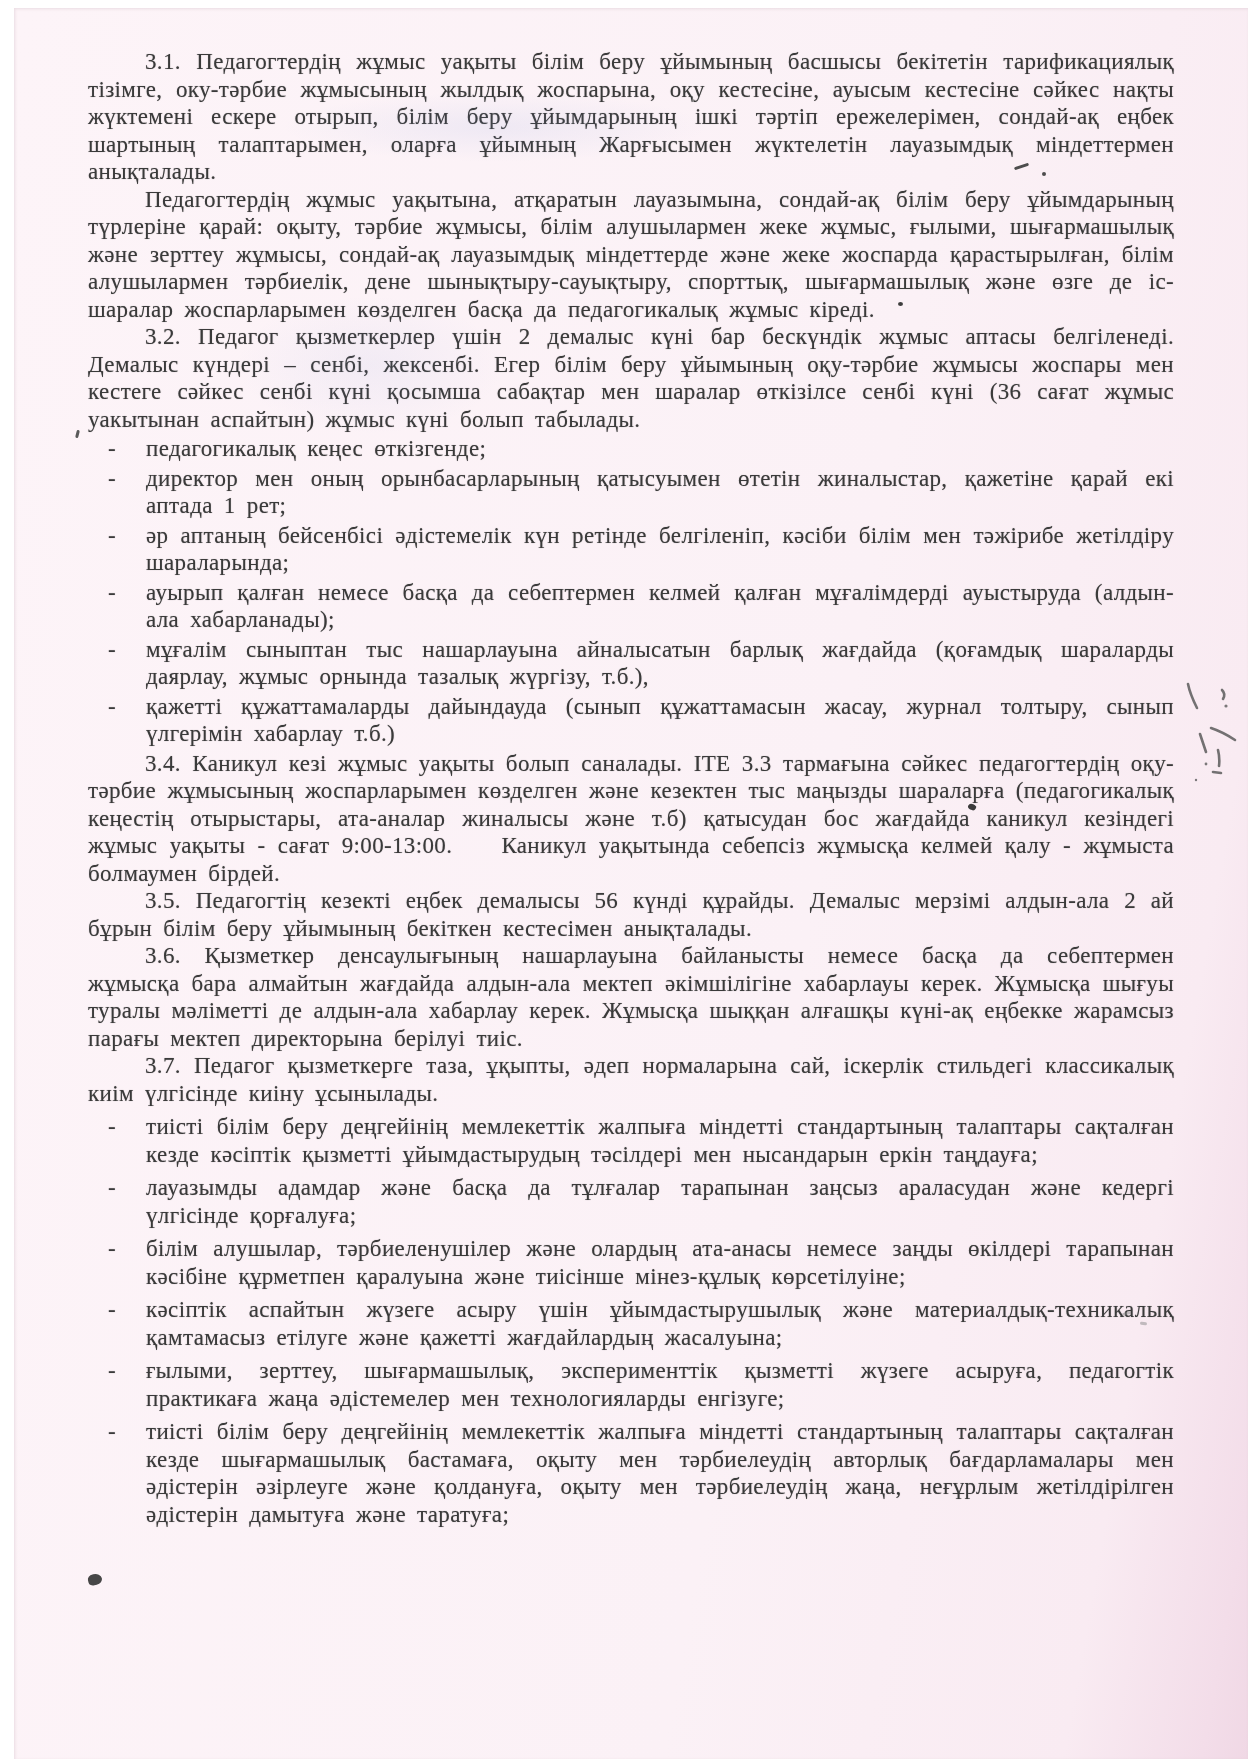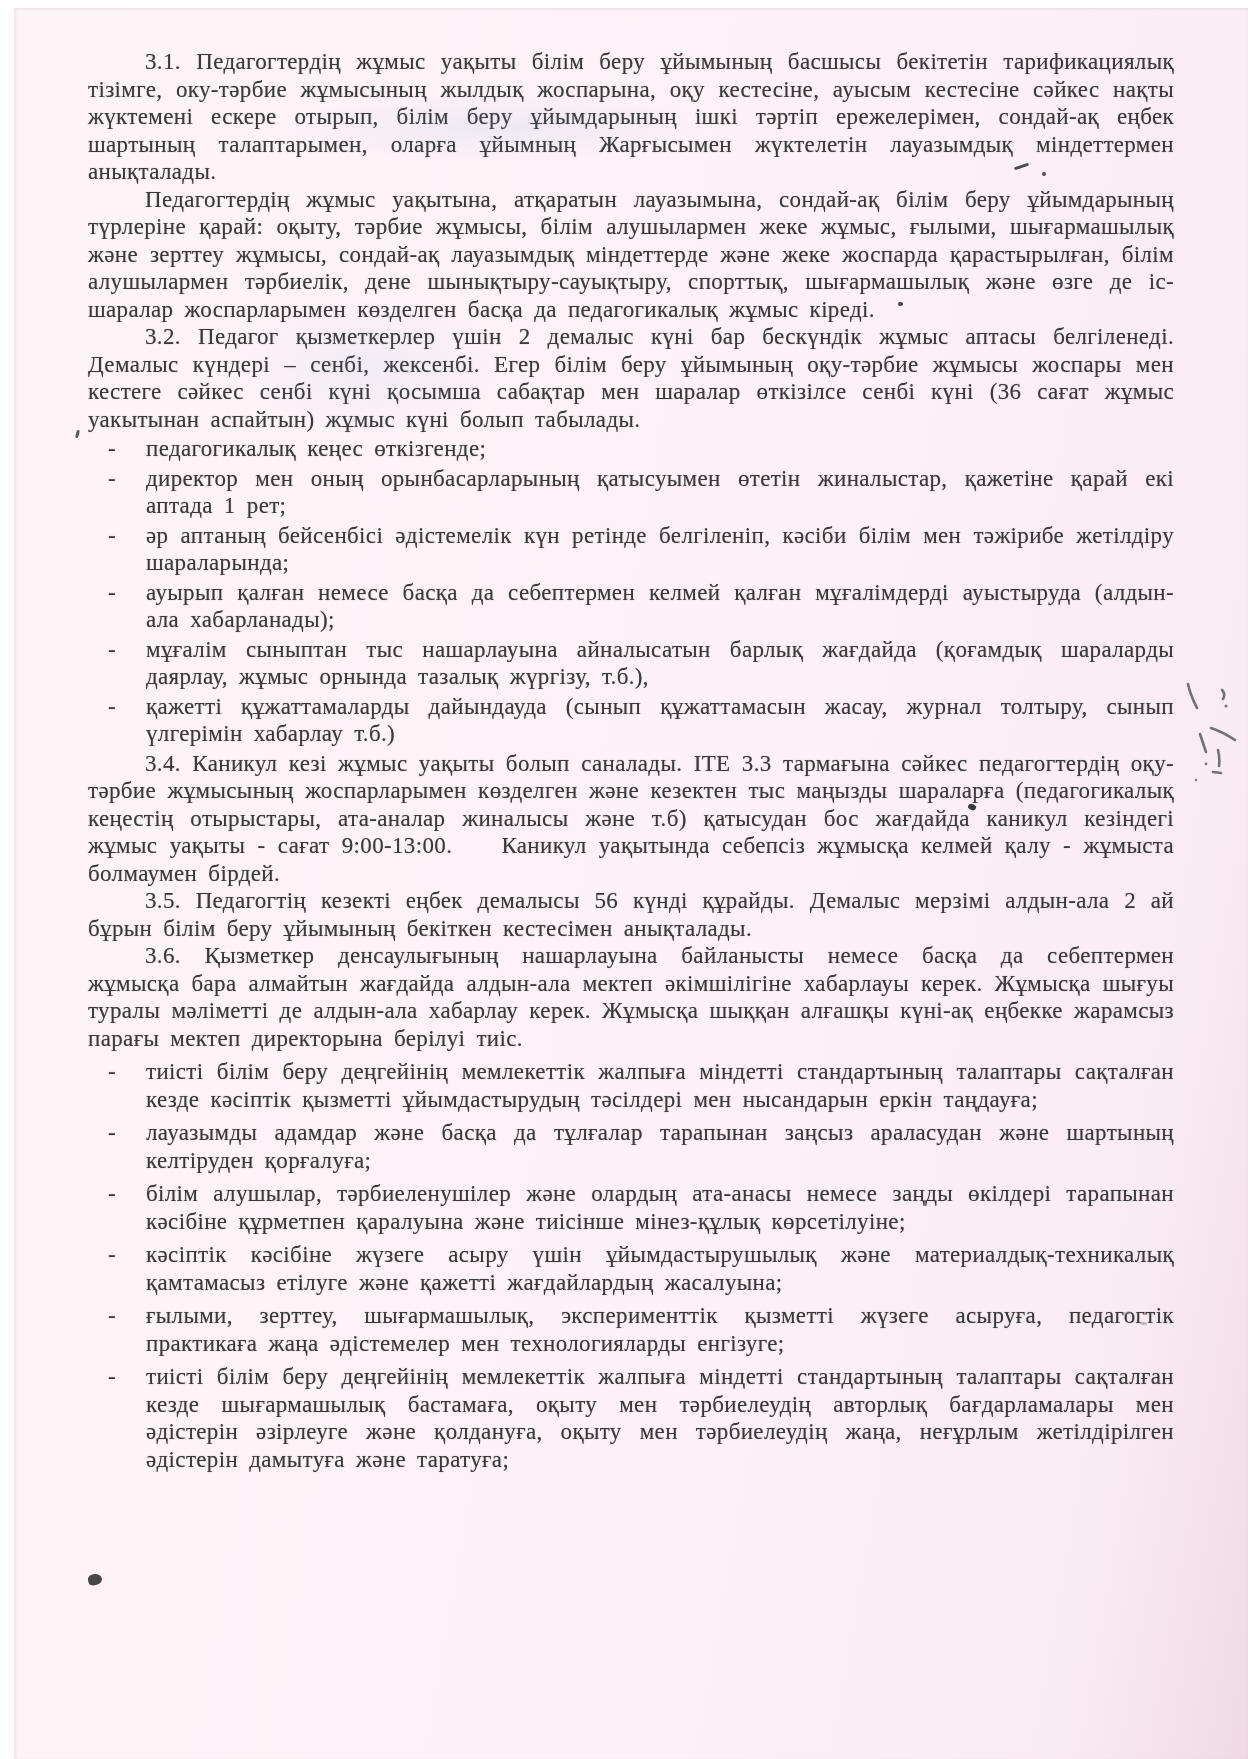--- a/index.html
+++ b/index.html
@@ -56,24 +56,25 @@
       <div class="para">3.2. Педагог қызметкерлер үшін 2 демалыс күні бар бескүндік жұмыс аптасы белгіленеді. Демалыс күндері – сенбі, жексенбі. Егер білім беру ұйымының оқу-тәрбие жұмысы жоспары мен кестеге сәйкес сенбі күні қосымша сабақтар мен шаралар өткізілсе сенбі күні (36 сағат жұмыс уакытынан аспайтын) жұмыс күні болып табылады.</div>
       <div class="item tight"><span class="dash">-</span><span>педагогикалық кеңес өткізгенде;</span></div>
       <div class="item tight"><span class="dash">-</span><span>директор мен оның орынбасарларының қатысуымен өтетін жиналыстар, қажетіне қарай екі аптада 1 рет;</span></div>
       <div class="item tight"><span class="dash">-</span><span>әр аптаның бейсенбісі әдістемелік күн ретінде белгіленіп, кәсіби білім мен тәжірибе жетілдіру шараларында;</span></div>
       <div class="item tight"><span class="dash">-</span><span>ауырып қалған немесе басқа да себептермен келмей қалған мұғалімдерді ауыстыруда (алдын-ала хабарланады);</span></div>
       <div class="item tight"><span class="dash">-</span><span>мұғалім сыныптан тыс нашарлауына айналысатын барлық жағдайда (қоғамдық шараларды даярлау, жұмыс орнында тазалық жүргізу, т.б.),</span></div>
       <div class="item tight"><span class="dash">-</span><span>қажетті құжаттамаларды дайындауда (сынып құжаттамасын жасау, журнал толтыру, сынып үлгерімін хабарлау т.б.)</span></div>
       <div class="para">3.4. Каникул кезі жұмыс уақыты болып саналады. ІТЕ 3.3 тармағына сәйкес педагогтердің оқу-тәрбие жұмысының жоспарларымен көзделген және кезектен тыс маңызды шараларға (педагогикалық кеңестің отырыстары, ата-аналар жиналысы және т.б) қатысудан бос жағдайда каникул кезіндегі жұмыс уақыты - сағат 9:00-13:00.&nbsp;&nbsp;&nbsp; Каникул уақытында себепсіз жұмысқа келмей қалу - жұмыста болмаумен бірдей.</div>
       <div class="para">3.5. Педагогтің кезекті еңбек демалысы 56 күнді құрайды. Демалыс мерзімі алдын-ала 2 ай бұрын білім беру ұйымының бекіткен кестесімен анықталады.</div>
       <div class="para">3.6. Қызметкер денсаулығының нашарлауына байланысты немесе басқа да себептермен жұмысқа бара алмайтын жағдайда алдын-ала мектеп әкімшілігіне хабарлауы керек. Жұмысқа шығуы туралы мәліметті де алдын-ала хабарлау керек. Жұмысқа шыққан алғашқы күні-ақ еңбекке жарамсыз парағы мектеп директорына берілуі тиіс.</div>
+      <div class="para">3.7. Педагог қызметкерге таза, ұқыпты, әдеп нормаларына сай, іскерлік стильдегі классикалық киім үлгісінде киіну ұсынылады.</div>
       <div class="item loose"><span class="dash">-</span><span>тиісті білім беру деңгейінің мемлекеттік жалпыға міндетті стандартының талаптары сақталған кезде кәсіптік қызметті ұйымдастырудың тәсілдері мен нысандарын еркін таңдауға;</span></div>
-      <div class="item loose"><span class="dash">-</span><span>лауазымды адамдар және басқа да тұлғалар тарапынан заңсыз араласудан және шартының келтіруден қорғалуға;</span></div>
+      <div class="item loose"><span class="dash">-</span><span>лауазымды адамдар және басқа да тұлғалар тарапынан заңсыз араласудан және кедергі үлгісінде қорғалуға;</span></div>
       <div class="item loose"><span class="dash">-</span><span>білім алушылар, тәрбиеленушілер және олардың ата-анасы немесе заңды өкілдері тарапынан кәсібіне құрметпен қаралуына және тиісінше мінез-құлық көрсетілуіне;</span></div>
-      <div class="item loose"><span class="dash">-</span><span>кәсіптік кәсібіне жүзеге асыру үшін ұйымдастырушылық және материалдық-техникалық қамтамасыз етілуге және қажетті жағдайлардың жасалуына;</span></div>
+      <div class="item loose"><span class="dash">-</span><span>кәсіптік аспайтын жүзеге асыру үшін ұйымдастырушылық және материалдық-техникалық қамтамасыз етілуге және қажетті жағдайлардың жасалуына;</span></div>
       <div class="item loose"><span class="dash">-</span><span>ғылыми, зерттеу, шығармашылық, эксперименттік қызметті жүзеге асыруға, педагогтік практикаға жаңа әдістемелер мен технологияларды енгізуге;</span></div>
       <div class="item loose"><span class="dash">-</span><span>тиісті білім беру деңгейінің мемлекеттік жалпыға міндетті стандартының талаптары сақталған кезде шығармашылық бастамаға, оқыту мен тәрбиелеудің авторлық бағдарламалары мен әдістерін әзірлеуге және қолдануға, оқыту мен тәрбиелеудің жаңа, неғұрлым жетілдірілген әдістерін дамытуға және таратуға;</span></div>
     </div>
 </div>
 
 <div class="smudge a"></div>
 <div class="smudge b"></div>
 <div class="mark tilde"></div>
 <div class="mark dot1"></div>
 <div class="mark dot2"></div>

